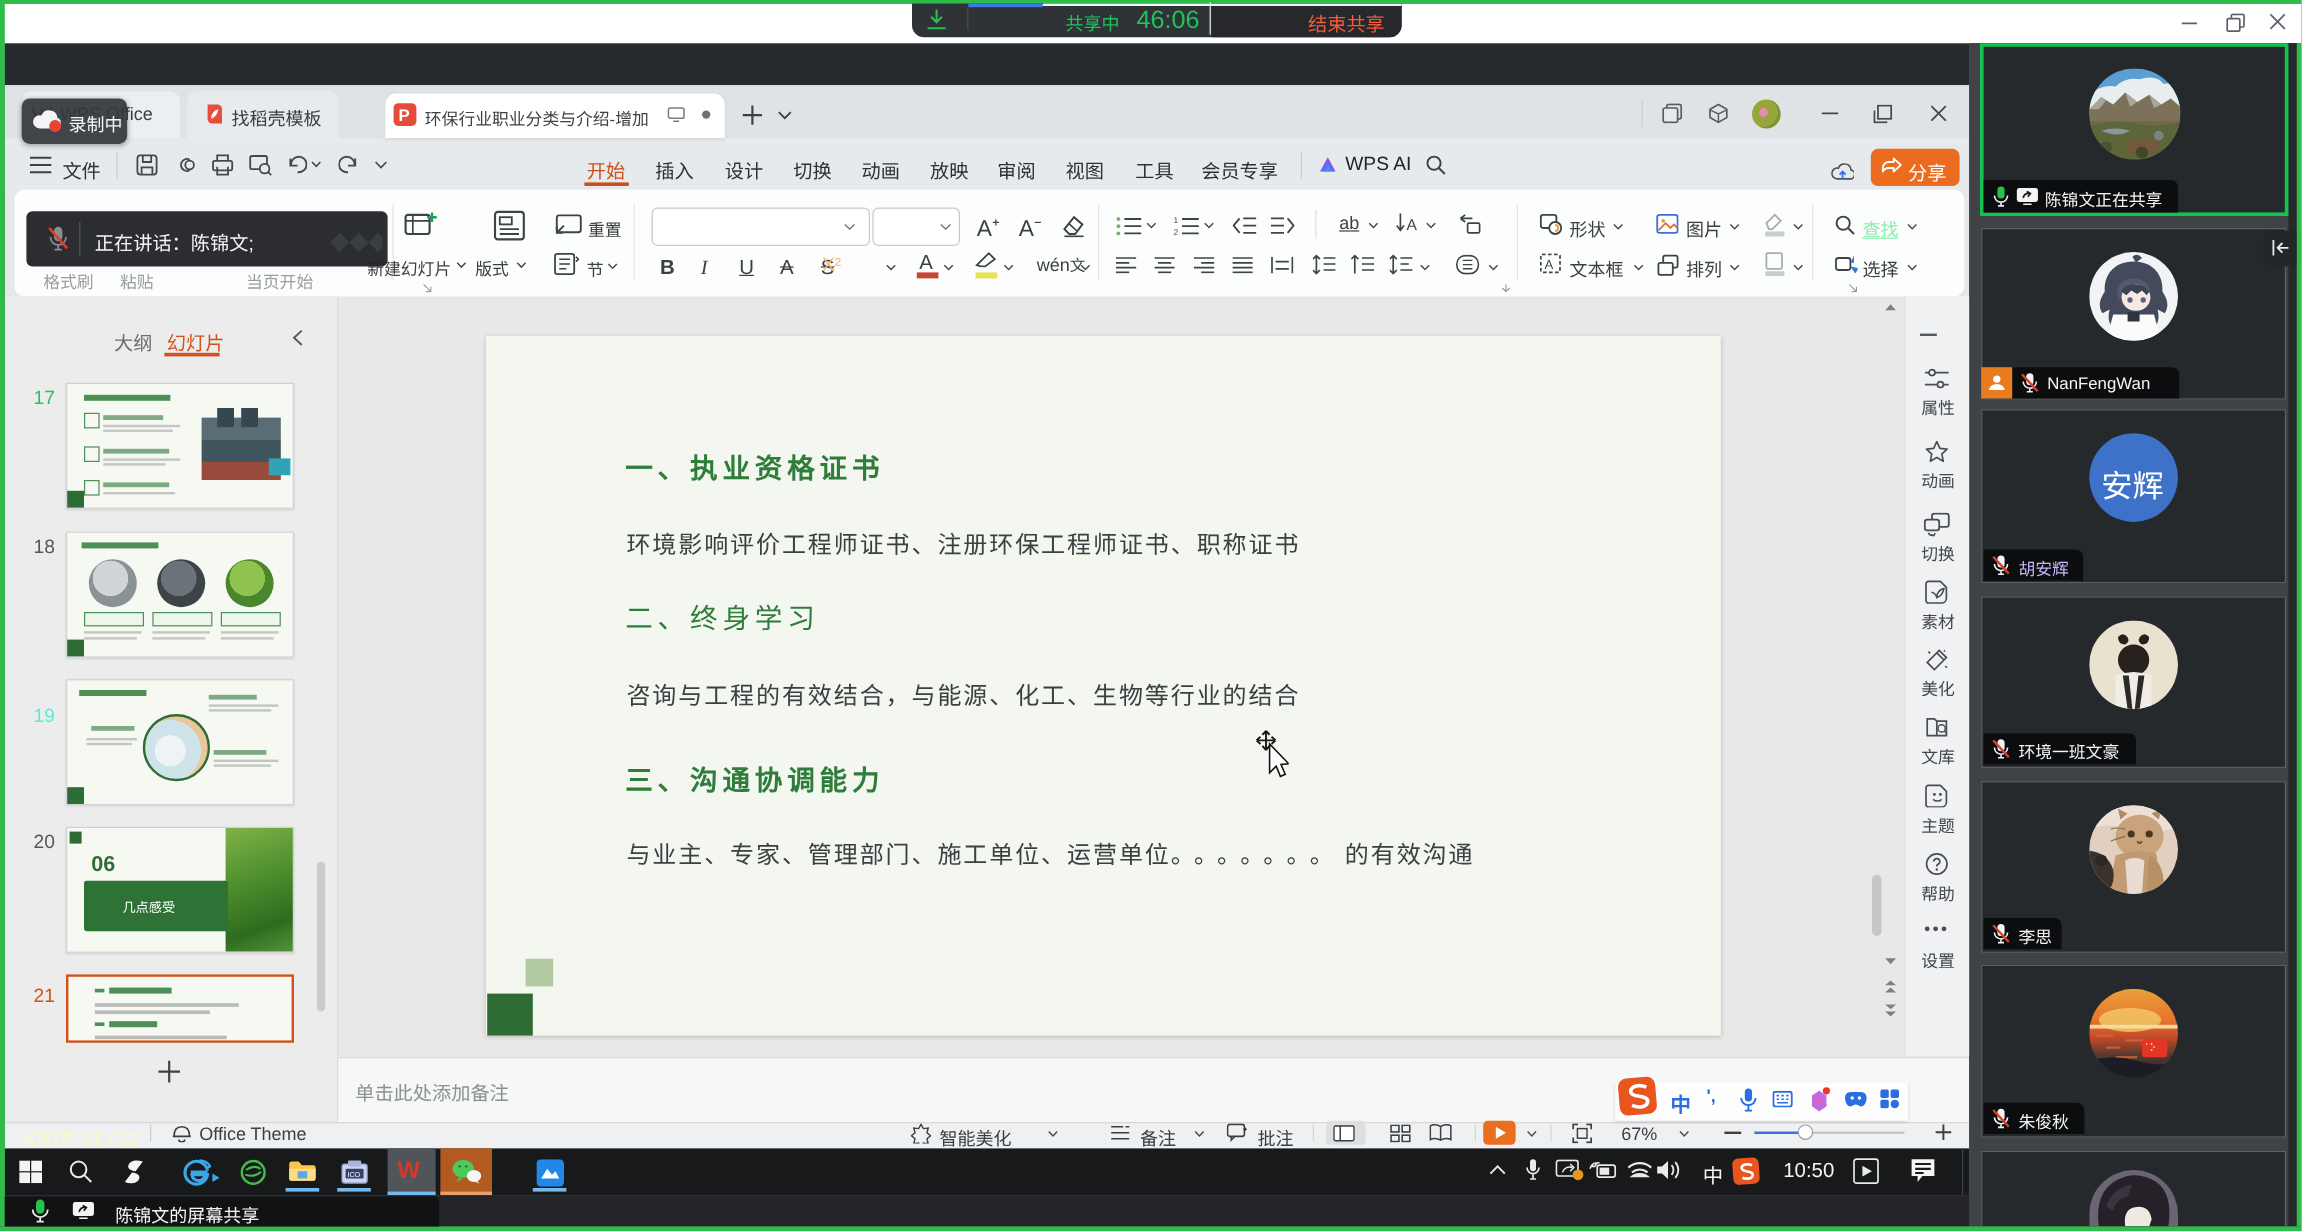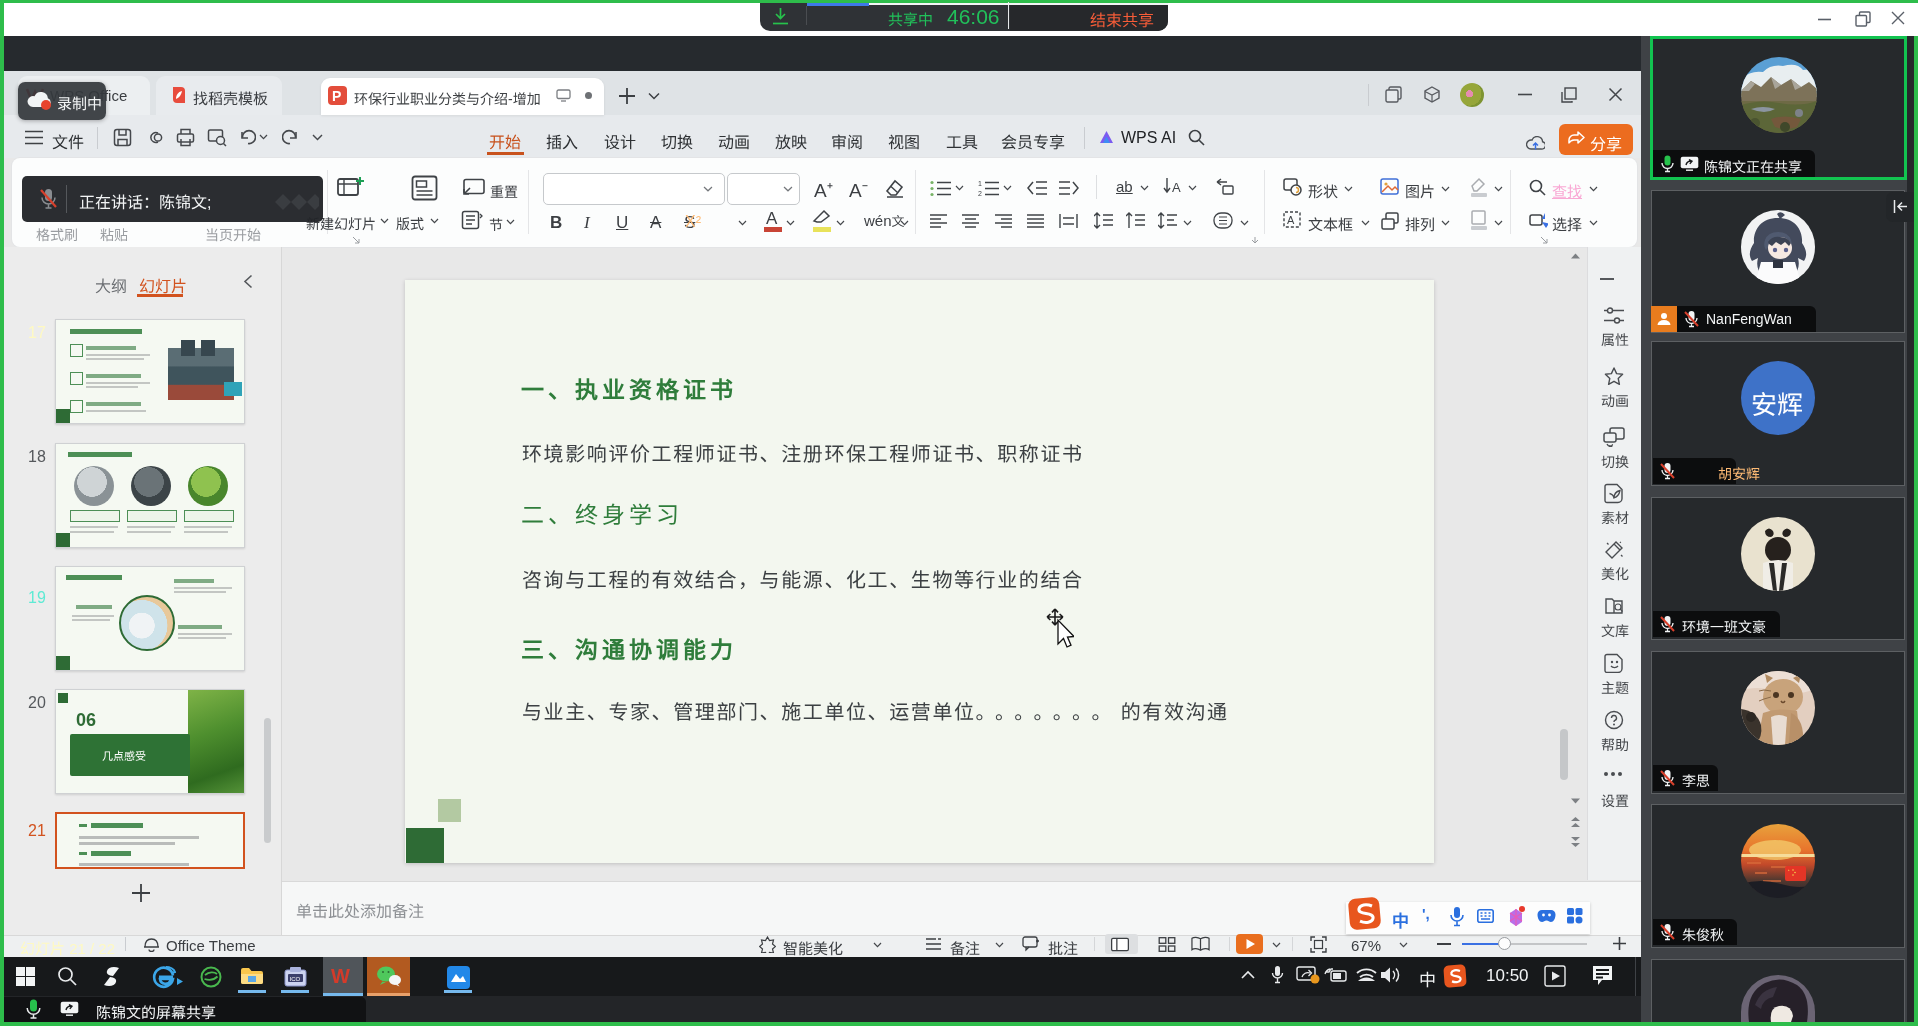--- a/index.html
+++ b/index.html
@@ -365,21 +365,21 @@
         <rect x="3" y="17" width="16" height="4" rx="1" fill="#c9ccd0"></rect>
       </svg>
     <svg class="ic" style="left:1494px;top:220px;" width="9" height="6" viewBox="0 0 9 6">
         <path d="M1 1 L4.5 4.6 L8 1" stroke="#45484c" stroke-width="1.2" fill="none"></path>
       </svg>
 
     <svg class="ic" style="left:1529px;top:179px;" width="17" height="17" viewBox="0 0 17 17">
         <circle cx="7" cy="7" r="5.5" fill="none" stroke="#3f4347" stroke-width="1.6"></circle>
         <path d="M11.2 11.2 L16 16" stroke="#3f4347" stroke-width="1.6"></path>
       </svg>
-    <div class="txt" style="left:1552px;top:180px;font-size:15px;color:#f9a8d4;text-decoration:underline;">查找</div>
+    <div class="txt" style="left:1552px;top:180px;font-size:15px;color:#86efac;text-decoration:underline;">查找</div>
     <svg class="ic" style="left:1589px;top:186px;" width="9" height="6" viewBox="0 0 9 6">
         <path d="M1 1 L4.5 4.6 L8 1" stroke="#45484c" stroke-width="1.2" fill="none"></path>
       </svg>
     <svg class="ic" style="left:1529px;top:212px;" width="19" height="17" viewBox="0 0 19 17">
         <rect x="1" y="3" width="12" height="10" rx="2" fill="none" stroke="#3f4347" stroke-width="1.5"></rect>
         <path d="M16 1 v6 h-3 M13 10 l4 6 2-3 3-1 z" fill="#3a70e3" stroke="none"></path>
       </svg>
     <div class="txt" style="left:1552px;top:213px;font-size:15px;color:#3c3f43;">选择</div>
     <svg class="ic" style="left:1589px;top:220px;" width="9" height="6" viewBox="0 0 9 6">
         <path d="M1 1 L4.5 4.6 L8 1" stroke="#45484c" stroke-width="1.2" fill="none"></path>
@@ -398,21 +398,21 @@
 
   <div class="abs" style="left:4px;top:247px;width:277px;height:688px;background:#ececec;border-right:1px solid #d7d7d7;"></div>
   <div id="leftpanel">
     <div class="txt" style="left:95px;top:273px;font-size:16px;color:#6b6e72;">大纲</div>
     <div class="txt" style="left:139px;top:273px;font-size:16px;color:#d2521e;">幻灯片</div>
     <div class="abs" style="left:137px;top:294px;width:46px;height:3px;background:#d2521e;"></div>
     <svg class="ic" style="left:243px;top:274px;" width="10" height="15" viewBox="0 0 10 15">
         <path d="M8.5 1.5 L2 7.5 L8.5 13.5" stroke="#55585c" stroke-width="1.6" fill="none"></path>
       </svg>
 
-    <div class="txt" style="left:28px;top:324px;font-size:16px;color:#fef9c3;">17</div>
+    <div class="txt" style="left:28px;top:324px;font-size:16px;color:#22c55e;">17</div>
     <div class="abs" style="left:55px;top:319px;width:190px;height:105px;background:#f5f9f2;border:1px solid #cfd1d3;box-shadow:0 1px 2px rgba(0,0,0,.12);box-sizing:border-box;">
       <div class="abs" style="left:14px;top:9px;width:72px;height:5px;background:#4d8f56;"></div>
       <div class="abs" style="left:14px;top:24px;width:11px;height:11px;border:1px solid #4d8f56;"></div>
       <div class="abs" style="left:30px;top:26px;width:50px;height:4px;background:#7fab84;"></div>
       <div class="abs" style="left:30px;top:34px;width:64px;height:2px;background:#c3c6c3;"></div>
       <div class="abs" style="left:30px;top:38px;width:58px;height:2px;background:#c3c6c3;"></div>
       <div class="abs" style="left:14px;top:52px;width:11px;height:11px;border:1px solid #4d8f56;"></div>
       <div class="abs" style="left:30px;top:54px;width:55px;height:4px;background:#7fab84;"></div>
       <div class="abs" style="left:30px;top:62px;width:64px;height:2px;background:#c3c6c3;"></div>
       <div class="abs" style="left:30px;top:66px;width:52px;height:2px;background:#c3c6c3;"></div>
@@ -862,21 +862,21 @@
 
     <div class="abs" style="left:1651px;top:341px;width:254px;height:145px;border:1px solid #5d6063;background:#26292c;box-sizing:border-box;"></div>
     <div class="abs" style="left:1741px;top:361px;width:74px;height:74px;border-radius:50%;background:#3e72c8;"></div>
     <div class="txt" style="left:1751px;top:384px;font-size:26px;color:#fff;">安辉</div>
     <div class="abs" style="left:1653px;top:458px;width:83px;height:26px;background:#0c0d0e;border-radius:0 6px 0 0;"></div>
     <svg class="ic" style="left:1659px;top:462px;" width="17" height="18" viewBox="0 0 17 18">
         <rect x="5.5" y="1" width="6" height="10" rx="3" fill="#f2f4f5"></rect>
         <path d="M3 8 a5.5 5.5 0 0 0 11 0 M8.5 13.5 V16 M6 16.5 h5" stroke="#f2f4f5" stroke-width="1.3" fill="none"></path>
         <path d="M2 2 L15 16" stroke="#d8402c" stroke-width="2"></path>
       </svg>
-    <div class="txt" style="left:1682px;top:463px;font-size:14px;color:#fdba74;margin-left:36px;">胡安辉</div>
+    <div class="txt" style="left:1682px;top:463px;font-size:14px;color:#c4b5fd;">胡安辉</div>
 
     <div class="abs" style="left:1651px;top:497px;width:254px;height:143px;border:1px solid #5d6063;background:#26292c;box-sizing:border-box;"></div>
     <svg class="ic" style="left:1741px;top:517px;" width="74" height="74" viewBox="0 0 74 74">
         <defs>
           <clipPath id="av4">
             <circle cx="37" cy="37" r="37"></circle>
           </clipPath>
         </defs>
         <g clip-path="url(#av4)">
           <rect width="74" height="74" fill="#e9e2cf"></rect>

